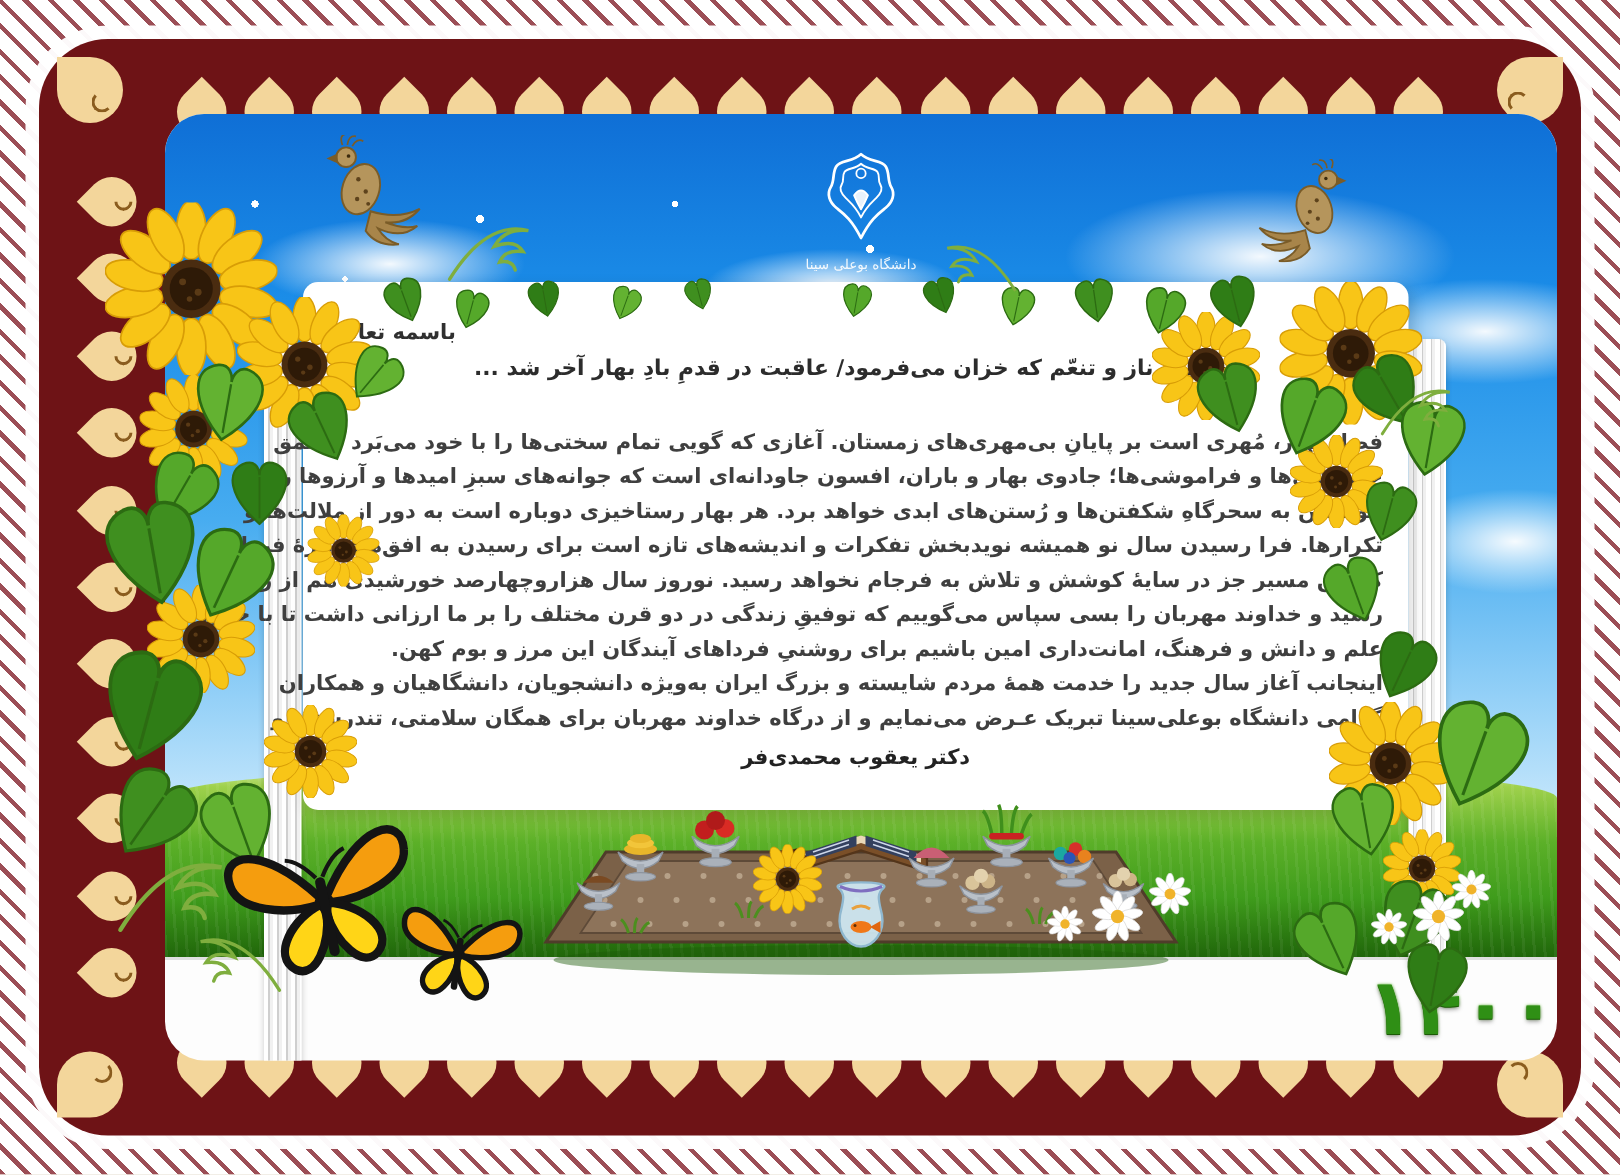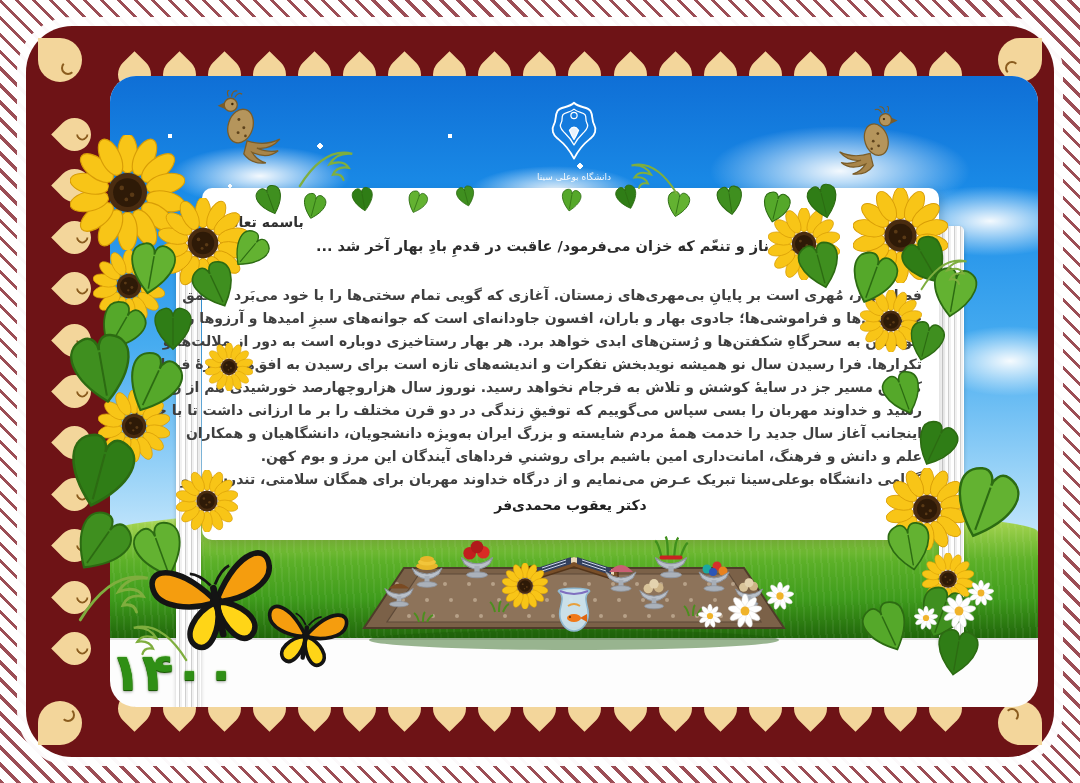--- a/index.html
+++ b/index.html
@@ -71,21 +71,21 @@
     box-shadow:2px 4px 10px rgba(0,0,0,.16);direction:rtl;color:#3d3d3d;}
   .panel-inner{padding:26px 17px 0 17px;}
   .bismillah{text-align:left;font-weight:700;font-size:14px;color:#303030;}
   .couplet{text-align:center;font-weight:700;font-size:14.5px;color:#2c2c2c;margin-top:8px;}
   .body{margin-top:30px;font-weight:700;font-size:14px;color:#3f3f3f;}
   .line{line-height:23px;text-align:justify;text-align-last:justify;white-space:nowrap;}
   .line.end{text-align:right;text-align-last:right;}
   .closing{text-align:center;font-weight:700;font-size:13.5px;margin-top:14px;color:#333;}
   .signature{text-align:center;font-weight:700;font-size:14px;margin-top:6px;color:#222;}
 
-  .year{position:absolute;left:0;right:0;top:566px;text-align:left;direction:rtl;
+  .year{position:absolute;left:0;right:0;top:566px;text-align:right;direction:rtl;
     font-size:52px;font-weight:900;color:#2f8f15;letter-spacing:8px;
     text-shadow:0 1px 0 #1c5a06,0 2px 3px rgba(0,0,0,.35),0 0 2px #57b32a;}
 
   .deco{position:absolute;inset:0;pointer-events:none;}
   .deco-item{position:absolute;}
   .haftsin{position:absolute;left:249px;top:460px;width:430px;height:120px;}
 </style>
 </head>
 <body>
 
@@ -197,22 +197,22 @@
       <div class="panel-inner">
         <div class="bismillah">باسمه تعالی</div>
         <div class="couplet">آن همه ناز و تنعّم که خزان می‌فرمود/ عاقبت در قدمِ بادِ بهار آخر شد ...</div>
         <div class="body">
           <div class="line">فصل بهار، مُهری است بر پایانِ بی‌مهری‌های زمستان. آغازی که گویی تمام سختی‌ها را با خود می‌بَرد تا عمق</div>
           <div class="line">خاموشی‌ها و فراموشی‌ها؛ جادوی بهار و باران، افسون جاودانه‌ای است که جوانه‌های سبزِ امیدها و آرزوها را با</div>
           <div class="line">خویشتن به سحرگاهِ شکفتن‌ها و رُستن‌های ابدی خواهد برد. هر بهار رستاخیزی دوباره است به دور از ملالت‌ها و</div>
           <div class="line">تکرارها. فرا رسیدن سال نو همیشه نویدبخش تفکرات و اندیشه‌های تازه است برای رسیدن به افق‌های تازهٔ فردا</div>
           <div class="line">که این مسیر جز در سایهٔ کوشش و تلاش به فرجام نخواهد رسید. نوروز سال هزاروچهارصد خورشیدی هم از راه</div>
           <div class="line">رسید و خداوند مهربان را بسی سپاس می‌گوییم که توفیقِ زندگی در دو قرن مختلف را بر ما ارزانی داشت تا با چراغ</div>
+          <div class="line end">علم و دانش و فرهنگ، امانت‌داری امین باشیم برای روشنیِ فرداهای آیندگان این مرز و بوم کهن.</div>
           <div class="line">اینجانب آغاز سال جدید را خدمت همهٔ مردم شایسته و بزرگ ایران به‌ویژه دانشجویان، دانشگاهیان و همکاران</div>
-          <div class="line end">علم و دانش و فرهنگ، امانت‌داری امین باشیم برای روشنیِ فرداهای آیندگان این مرز و بوم کهن.</div>
           <div class="line">گرامی دانشگاه بوعلی‌سینا تبریک عـرض می‌نمایم و از درگاه خداوند مهربان برای همگان سلامتی، تندرستی و</div>
         </div>
         <div class="signature">دکتر یعقوب محمدی‌فر</div>
       </div>
     </div>
 
     <div class="haftsin" id="haftsin"><svg viewBox="0 0 430 120" width="430" height="120">
   <ellipse cx="215" cy="104" rx="205" ry="10" fill="#1d5c08" opacity=".45"></ellipse>
   <polygon points="45,32 385,32 425,92 5,92" fill="#7b6148" stroke="#4f3c2a" stroke-width="2"></polygon>
   <polygon points="60,38 370,38 402,86 28,86" fill="#8d735a" stroke="#5e4a38" stroke-width="1.2"></polygon>

